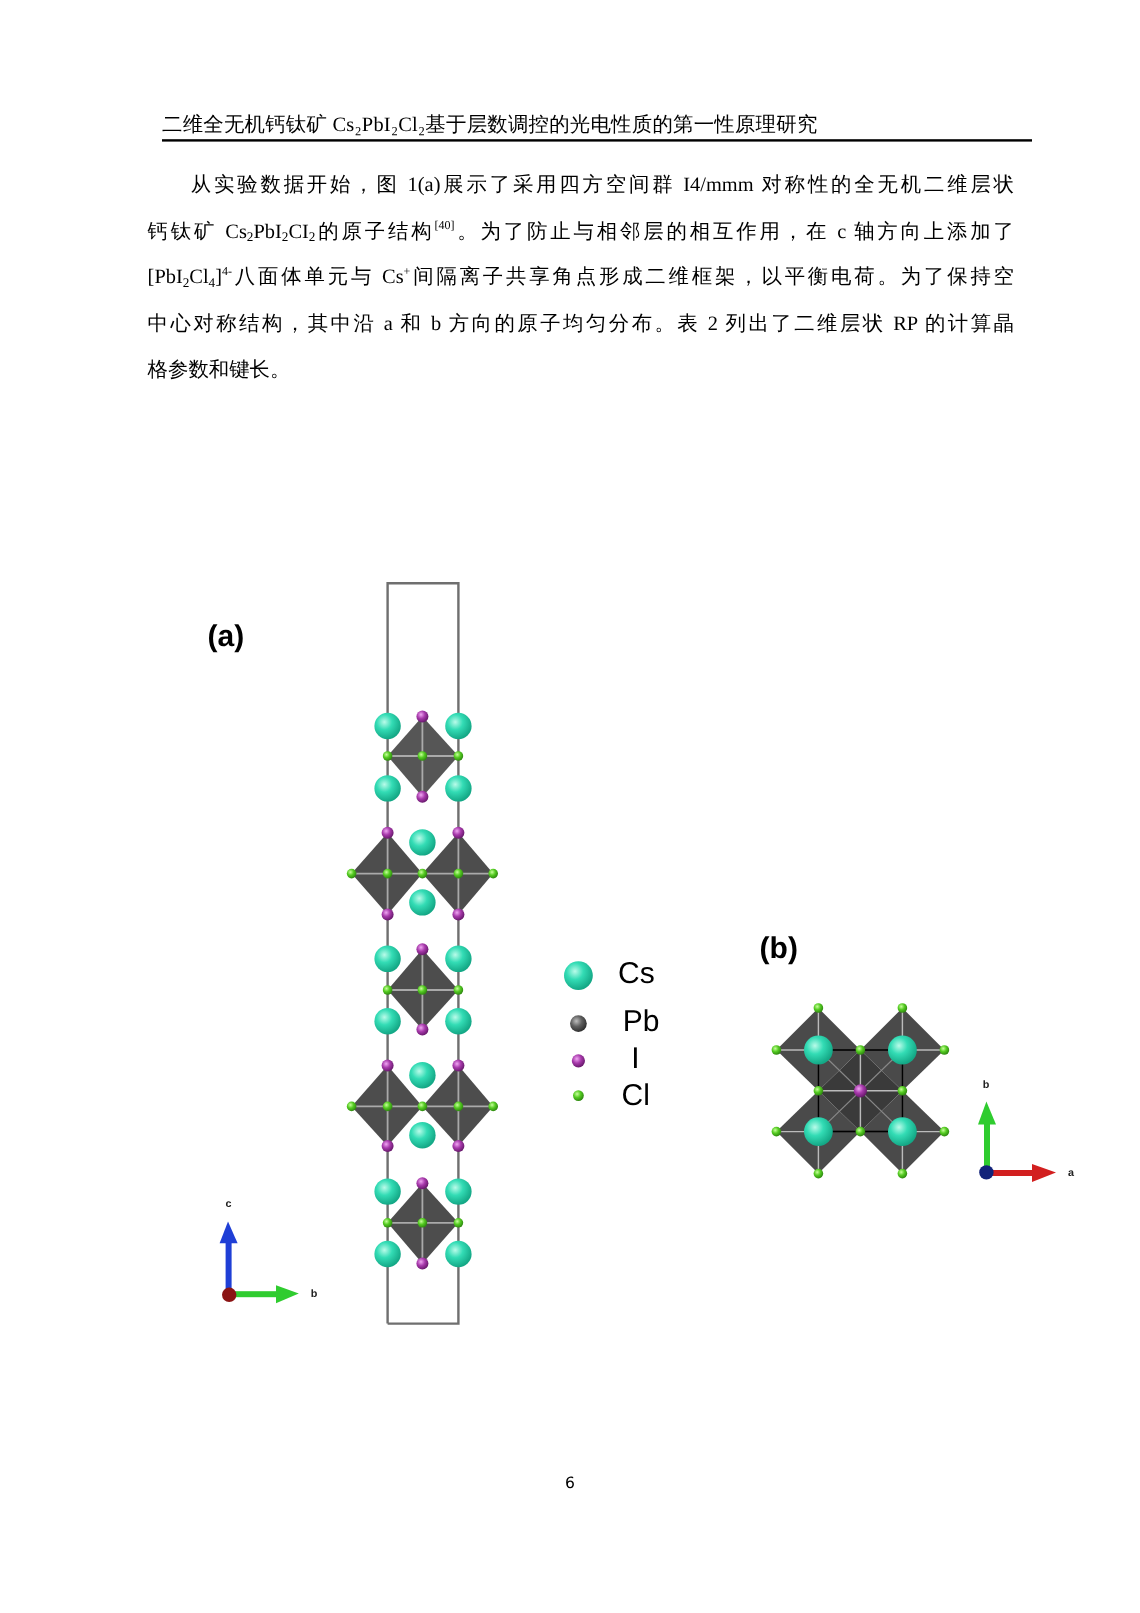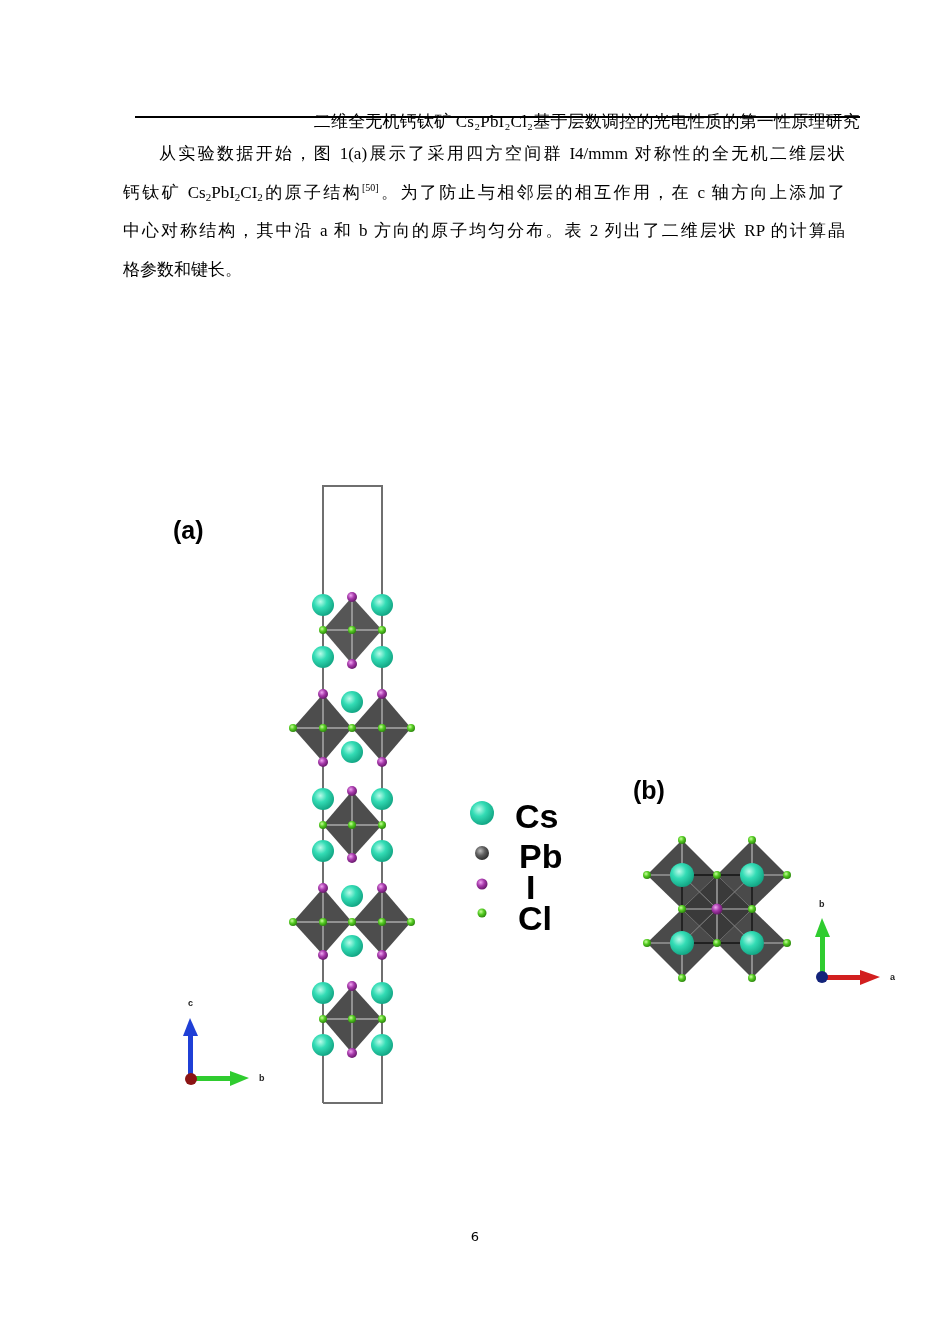--- a/index.html
+++ b/index.html
@@ -1,46 +1,47 @@
 <!DOCTYPE html>
 <html><head>
   <meta charset="utf-8">
   <style>
     html, body { margin: 0; padding: 0; background: #ffffff; }
     body { width: 950px; height: 1344px; position: relative; overflow: hidden;
            font-family: "Liberation Serif", "DejaVu Serif", serif; color: #000; }
     .running-header { position: absolute; left: 135px; top: 92px; width: 725px;
-           text-align: right; font-size: 17px; letter-spacing: 0.2px; margin-top: 18px; }
+           text-align: left; font-size: 17px; letter-spacing: 0.2px; }
     .header-rule { position: absolute; left: 135px; top: 116px; width: 725px; height: 2px; background: #000; }
     .para { position: absolute; left: 123px; top: 135px; width: 722px; font-size: 17px; line-height: 38.6px; }
     .para .line { display: block; white-space: nowrap; height: 38.6px; }
     .para .line.justify { text-align: justify; text-align-last: justify; }
     .para .line.indent { padding-left: 36px; }
     sub { font-size: 11px; vertical-align: -3px; line-height: 0; }
     sup { font-size: 10px; vertical-align: 7px; line-height: 0; }
     .figure { position: absolute; left: 0; top: 0; width: 950px; height: 1344px; }
     .fig-svg { position: absolute; left: 0; top: 0; }
     .panel-label { position: absolute; font-family: "Liberation Sans", "DejaVu Sans", sans-serif;
            font-weight: bold; font-size: 25px; }
     .legend-label { position: absolute; font-family: "Liberation Sans", "DejaVu Sans", sans-serif;
-           font-weight: bold; font-size: 34px; }
+           font-weight: normal; font-size: 25px; }
     .axis-label { position: absolute; font-family: "Liberation Sans", "DejaVu Sans", sans-serif;
            font-weight: bold; font-size: 9px; color: #222; }
     .page-number { position: absolute; left: 0; width: 950px; top: 1229px; text-align: center;
            font-size: 13px; font-family: "DejaVu Sans", sans-serif; }
   </style>
 </head>
 <body>
 
 <div class="running-header">二维全无机钙钛矿 Cs₂PbI₂Cl₂基于层数调控的光电性质的第一性原理研究</div>
 <div class="header-rule"></div>
 
 <div class="para">
   <span class="line justify indent">从实验数据开始，图 1(a)展示了采用四方空间群 I4/mmm 对称性的全无机二维层状</span>
-  <span class="line justify">钙钛矿 Cs<sub>2</sub>PbI<sub>2</sub>CI<sub>2</sub>的原子结构<sup>[50]</sup>。为了防止与相邻层的相互作用，在 c 轴方向上添加了</span>
+  <span class="line justify">钙钛矿 Cs<sub>2</sub>PbI<sub>2</sub>CI<sub>2</sub>的原子结构<sup>[40]</sup>。为了防止与相邻层的相互作用，在 c 轴方向上添加了</span>
+  <span class="line justify">[PbI<sub>2</sub>Cl<sub>4</sub>]<sup>4-</sup>八面体单元与 Cs<sup>+</sup>间隔离子共享角点形成二维框架，以平衡电荷。为了保持空</span>
   <span class="line justify">中心对称结构，其中沿 a 和 b 方向的原子均匀分布。表 2 列出了二维层状 RP 的计算晶</span>
   <span class="line">格参数和键长。</span>
 </div>
 
 <div class="figure">
   <svg class="fig-svg" width="950" height="1344" viewBox="0 0 950 1344">
     <defs>
       <radialGradient id="gCs" cx="38%" cy="35%" r="65%">
         <stop offset="0%" stop-color="#b9fbe9"></stop>
         <stop offset="45%" stop-color="#33dcb5"></stop>

